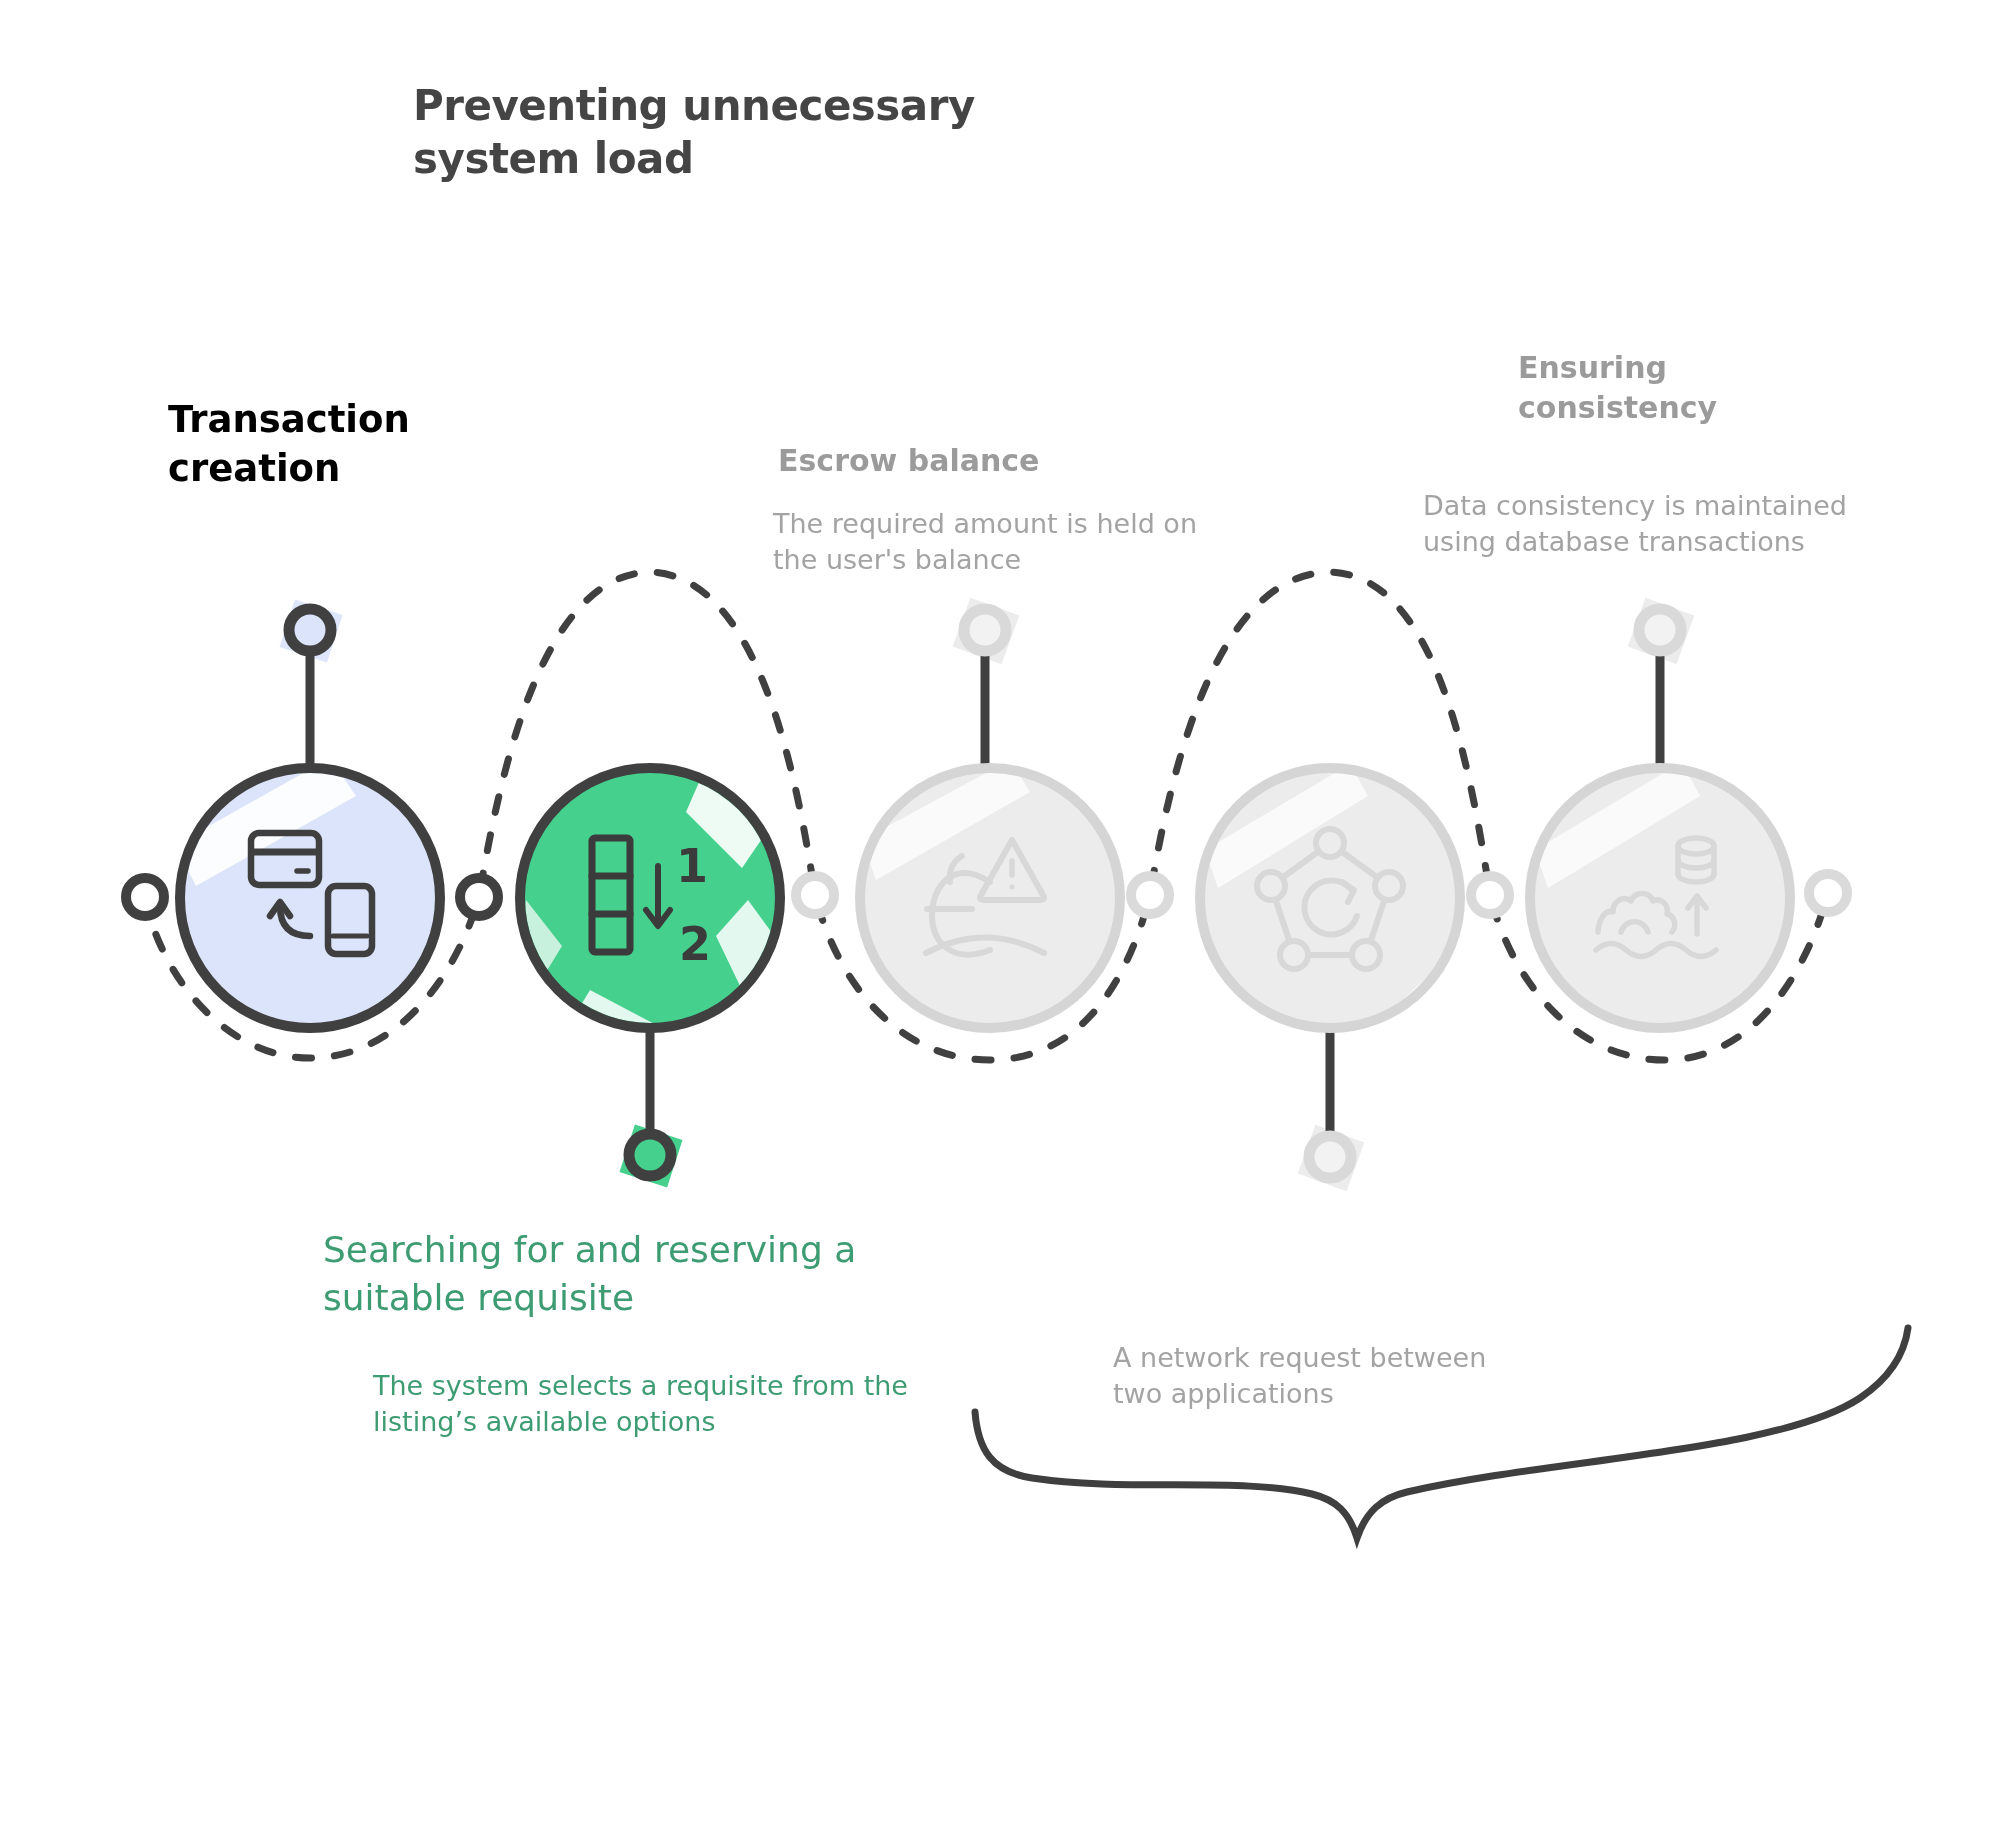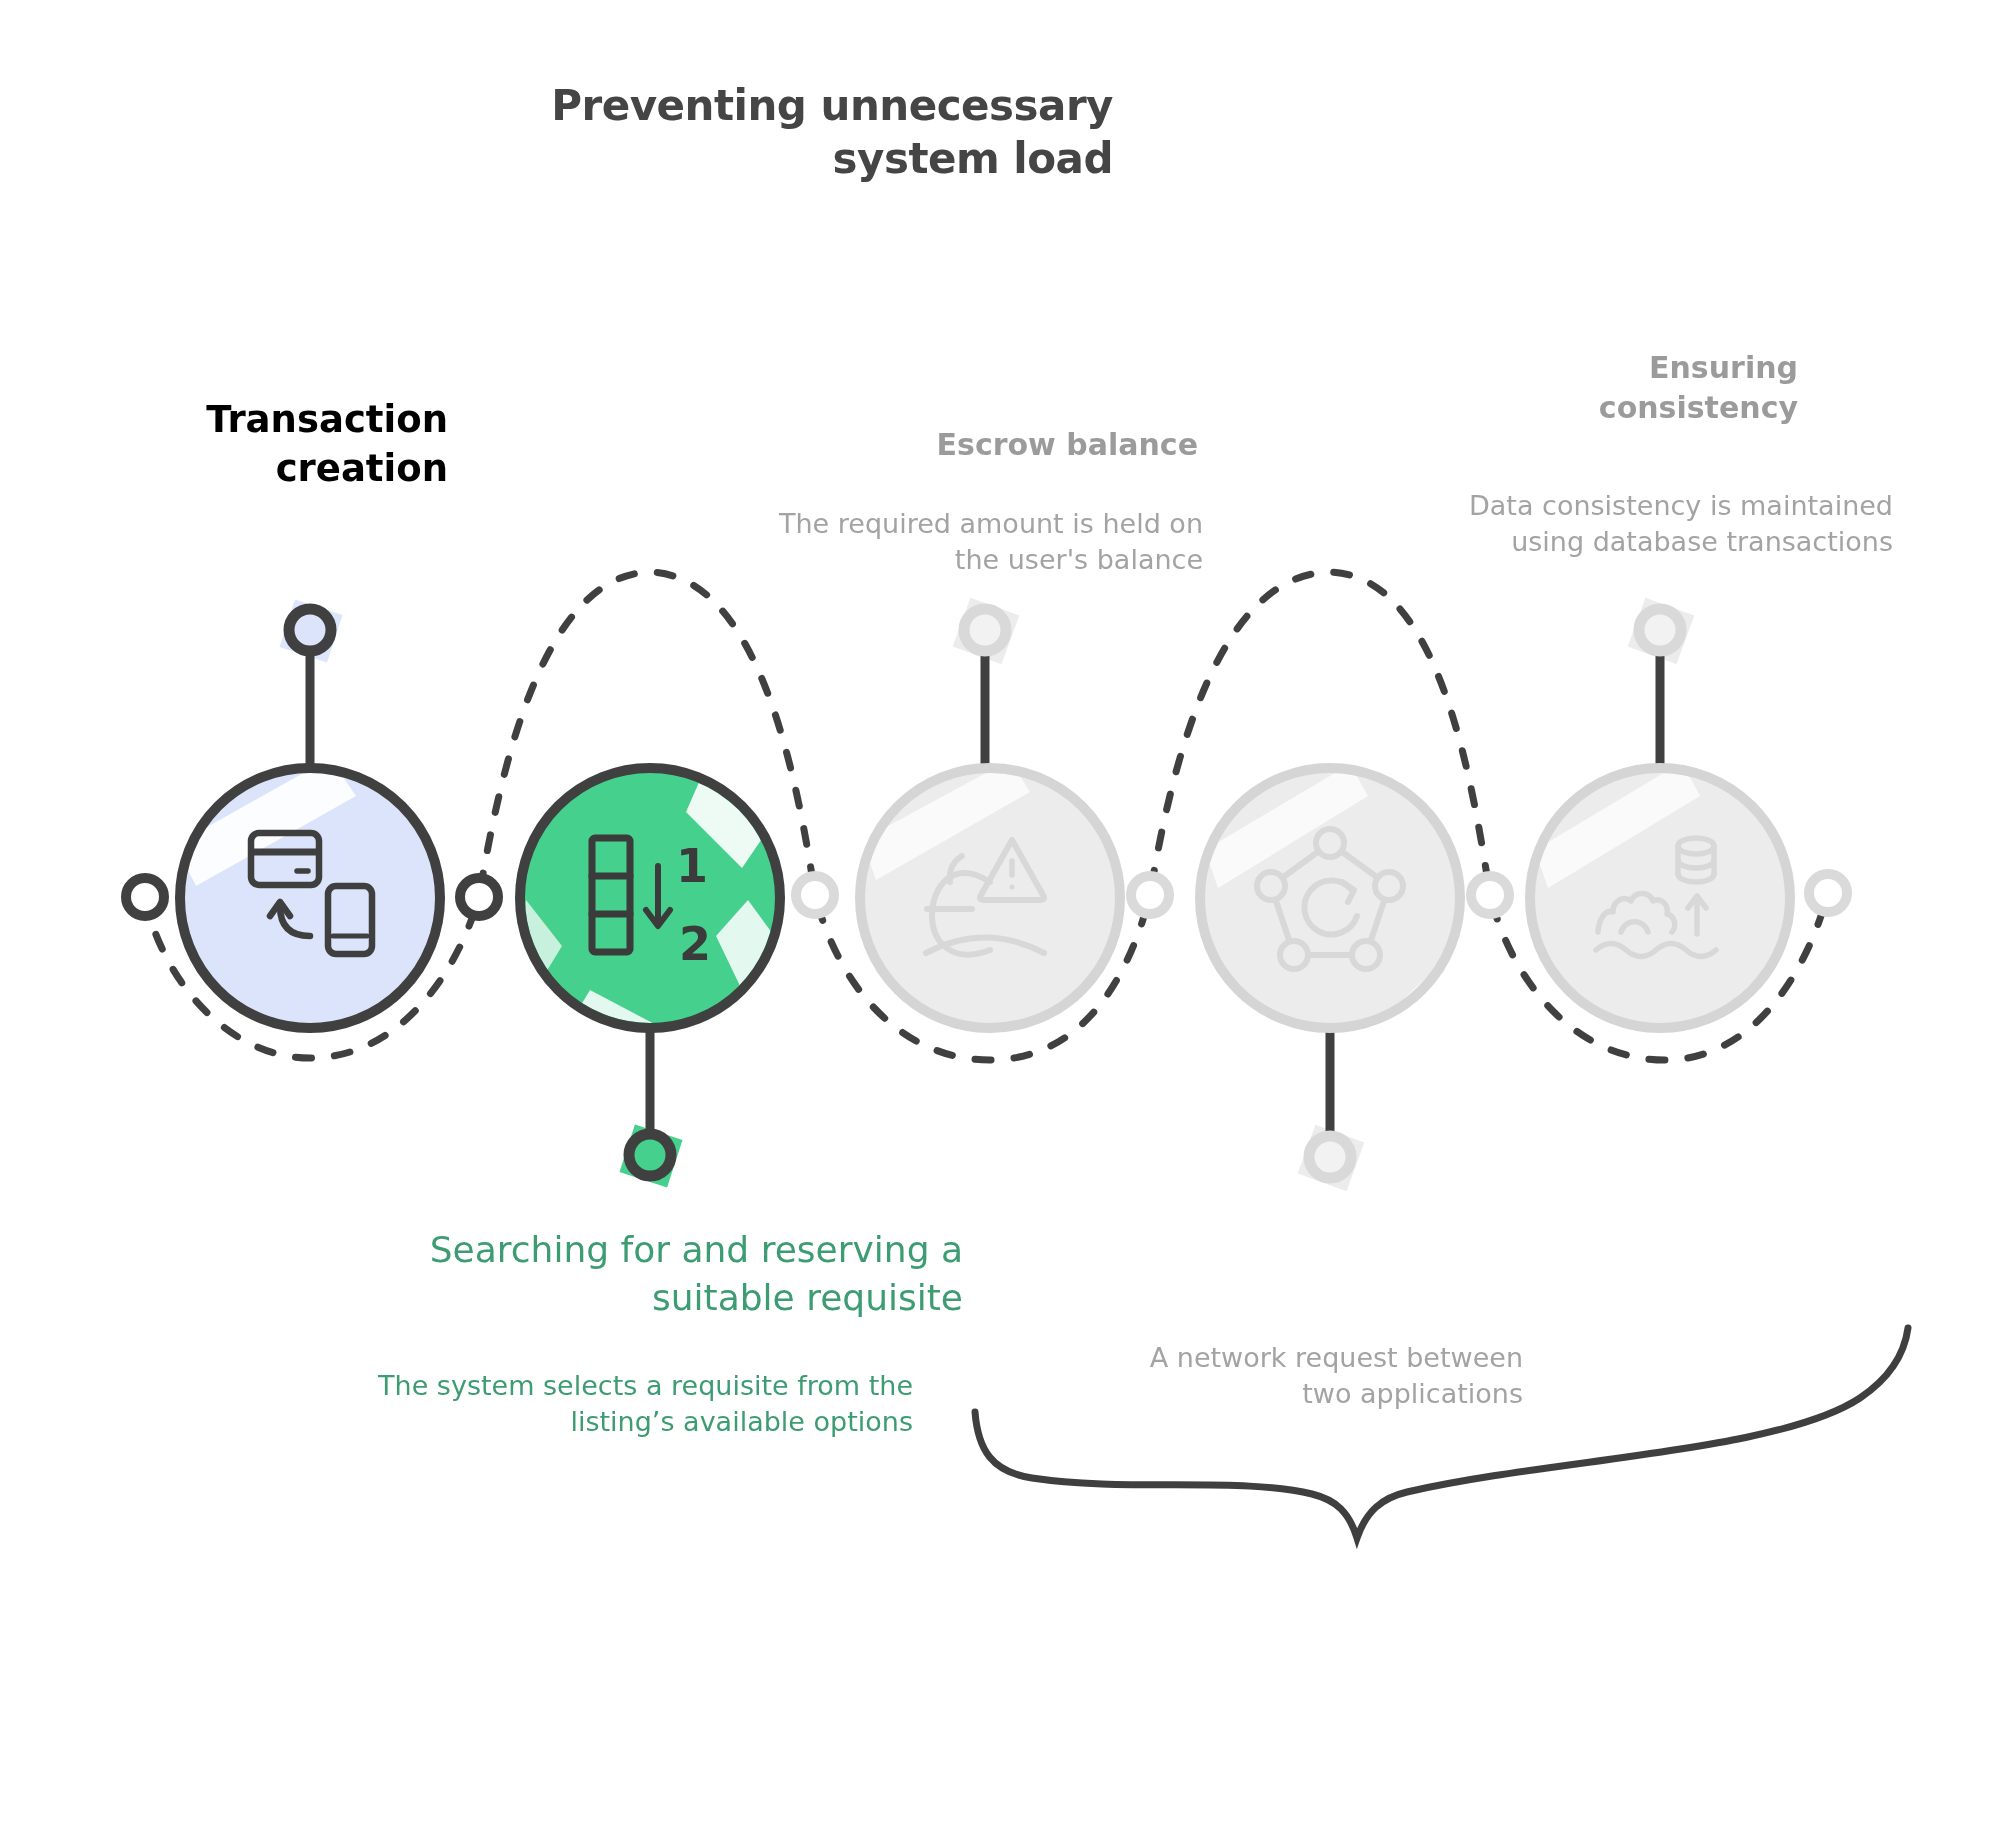--- a/index.html
+++ b/index.html
@@ -1,32 +1,32 @@
 <!DOCTYPE html>
 <html><head>
 <meta charset="utf-8">
 <style>
   html,body{margin:0;padding:0;background:#ffffff;}
   .canvas{position:relative;width:2004px;height:1845px;background:#ffffff;overflow:hidden;
           font-family:"DejaVu Sans","Liberation Sans",sans-serif;}
   .canvas svg{position:absolute;left:0;top:0;}
-  .txt{position:absolute;text-align:right;transform:translateX(-50%);}
+  .txt{position:absolute;text-align:left;transform:translateX(-50%);}
   .title{left:763px;top:80px;width:700px;font-size:42px;font-weight:bold;color:#454545;line-height:1.25;letter-spacing:-0.5px;}
   .h-dark{font-size:37px;font-weight:bold;color:#000000;line-height:1.32;}
   .h-gray{font-size:30px;font-weight:bold;color:#9b9b9b;line-height:1.32;}
   .h-green{font-size:36px;font-weight:normal;color:#3e9c72;line-height:1.32;}
   .p-dark{font-size:27px;color:#4a4a4a;line-height:1.32;}
   .p-gray{font-size:27px;color:#a3a3a3;line-height:1.32;}
   .p-green{font-size:27px;color:#3e9c72;line-height:1.32;}
   .callout{left:1437px;top:1598px;width:560px;font-size:38px;font-weight:bold;color:#3f3f3f;line-height:1.35;letter-spacing:-0.5px;}
   .s1h{left:308px;top:396px;width:280px;}
   .s1p{left:308px;top:504px;width:330px;}
   .s2h{left:643px;top:1226px;width:640px;}
   .s2p{left:643px;top:1356px;width:540px;margin-top:12px;}
-  .s3h{left:988px;top:425px;width:420px;}
+  .s3h{left:988px;top:441px;width:420px;}
   .s3p{left:988px;top:506px;width:430px;}
   .s4h{left:1318px;top:1213px;width:480px;}
   .s4p{left:1318px;top:1340px;width:410px;}
   .s5h{left:1658px;top:348px;width:280px;}
   .s5p{left:1658px;top:488px;width:470px;}
   .sortnum{font-family:"DejaVu Sans","Liberation Sans",sans-serif;font-size:46px;font-weight:600;fill:#3b3b3b;text-anchor:middle;}
 </style>
 </head>
 <body>
 

